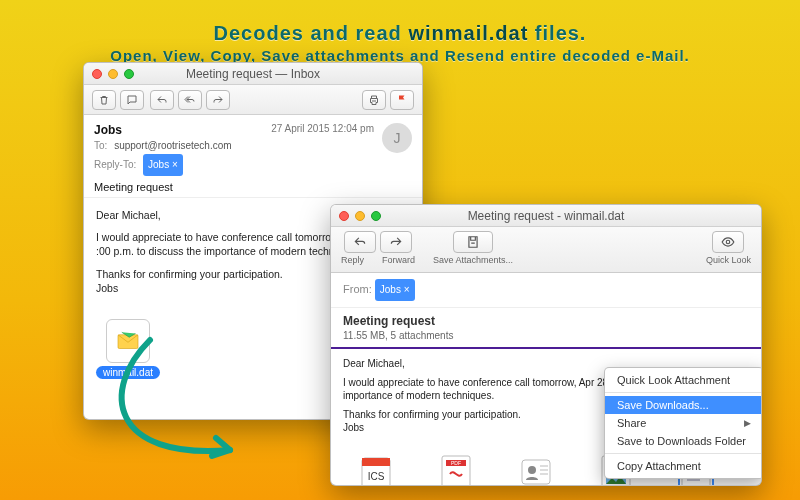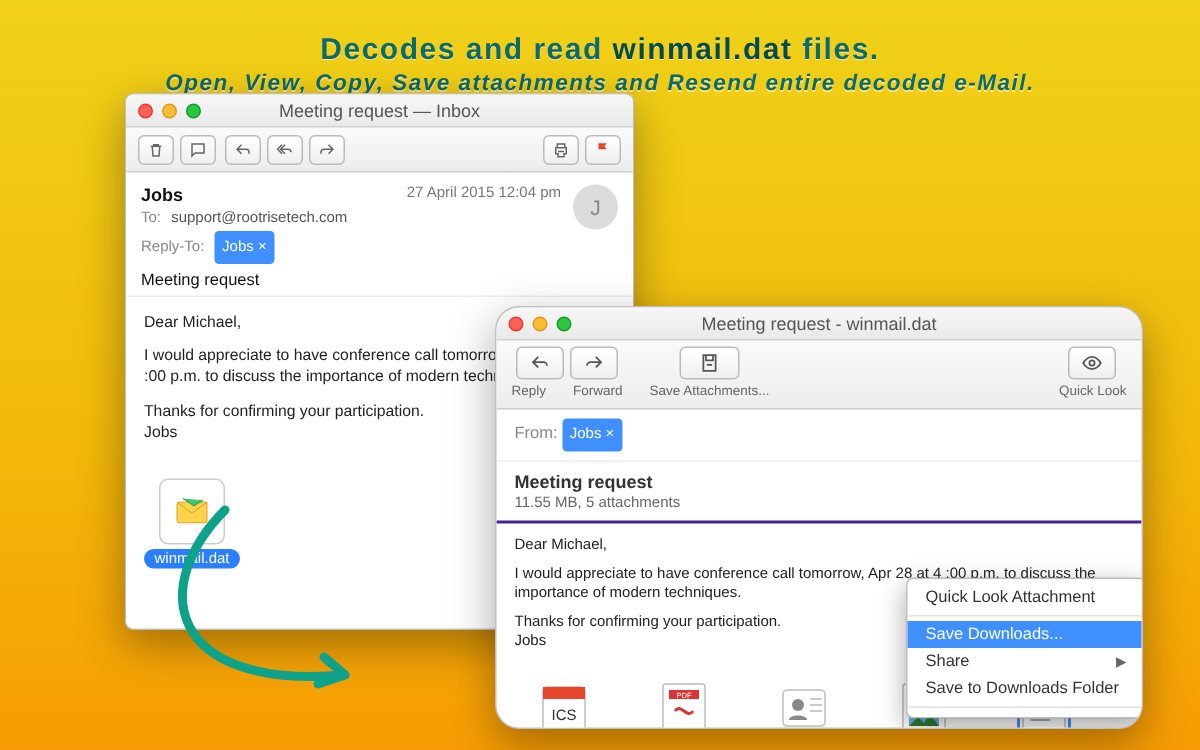--- a/index.html
+++ b/index.html
@@ -20,21 +20,20 @@
   .banner-line1 {
     font-size: 20px; font-weight: 600;
     color: #0d6a6a;
     text-shadow: 0 1px 0 rgba(255,255,255,0.6);
   }
   .banner-line1 .hl { color: #064a4a; }
   .banner-line2 {
     font-size: 15px; font-weight: 600;
     color: #0d6a6a; margin-top: 2px;
     text-shadow: 0 1px 0 rgba(255,255,255,0.5);
-    font-style: italic;
   }
 
   .window {
     position: absolute;
     background: #fff;
     border: 1px solid rgba(0,0,0,0.25);
     border-radius: 6px;
     box-shadow: 0 10px 30px rgba(0,0,0,0.35);
     overflow: hidden;
     font-size: 11px;
@@ -127,21 +126,21 @@
     font-size: 10px;
   }
 
   
   .arrow {
     position: absolute; left: 90px; top: 330px;
     width: 240px; height: 160px; pointer-events: none;
   }
 
   
-  #win-viewer { left: 330px; top: 204px; width: 432px; height: 282px; border-radius: 16px; }
+  #win-viewer { left: 330px; top: 204px; width: 432px; height: 282px; }
   .viewer-toolbar {
     height: 46px; background: linear-gradient(#fafafa,#ededed);
     border-bottom: 1px solid #ccc;
     display: flex; align-items: flex-start; padding: 4px 10px;
     gap: 18px;
   }
   .vt-item {
     display: flex; flex-direction: column; align-items: center; gap: 2px;
     color: #555;
   }
@@ -446,14 +445,17 @@
         <span>Save Downloads...</span>
       </div>
     <div class="cm-item">
         <span>Share</span>
         <span class="cm-arrow">▶</span>
       </div>
     <div class="cm-item">
         <span>Save to Downloads Folder</span>
       </div>
     <div class="cm-sep"></div>
+    <div class="cm-item">
+        <span>Copy Attachment</span>
+      </div>
   </div>
 </div>
 
 </body></html>

